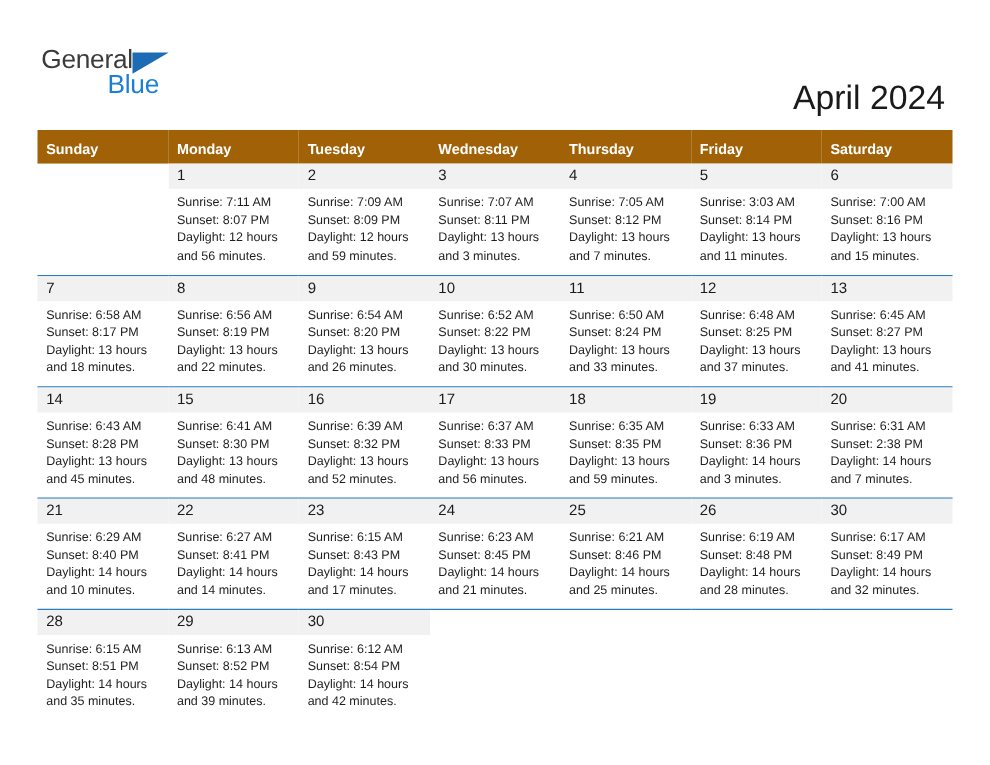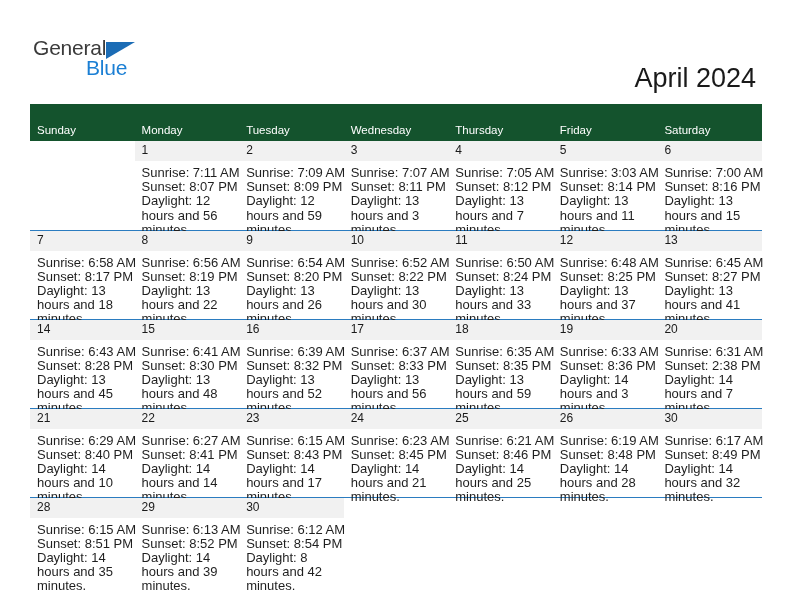--- a/index.html
+++ b/index.html
@@ -88,26 +88,26 @@
     position: absolute;
     left: 30px;
     top: 104px;
     width: 732px;
     border-collapse: collapse;
     table-layout: fixed;
   }
   .calendar col { width: 104.57px; }
 
   thead th {
-    background: #14532d;
+    background: #a16207;
     color: #ffffff;
     font-size: 11.5px;
-    font-weight: normal;
+    font-weight: bold;
     text-align: left;
-    padding: 19px 0 5px 7px;
+    padding: 9px 0 5px 7px;
     height: 13px;
     border: none;
   }
 
   tbody tr.week {
     height: 89px;
   }
   tbody td {
     vertical-align: top;
     padding: 0;
@@ -129,21 +129,21 @@
     font-size: 12px;
     color: #1a1a1a;
     padding: 2px 0 3px 7px;
     height: 15px;
     line-height: 15px;
     box-sizing: content-box;
   }
 
   .info {
     padding: 5px 4px 0 7px;
-    font-size: 13px;
+    font-size: 10px;
     line-height: 14.2px;
     color: #1f1f1f;
   }
   .info div { white-space: nowrap; }
   .info .daylight-wrap { white-space: normal; }
 </style>
 </head>
 <body>
 
 <div class="page">
@@ -482,21 +482,21 @@
                 <div class="daylight-wrap">Daylight: 14 hours and 39 minutes.</div>
               </div>
             </div>
           </td>
           <td>
             <div class="cell filled">
               <div class="daynum">30</div>
               <div class="info">
                 <div>Sunrise: 6:12 AM</div>
                 <div>Sunset: 8:54 PM</div>
-                <div class="daylight-wrap">Daylight: 8 hours and 42 minutes.</div>
+                <div class="daylight-wrap">Daylight: 14 hours and 42 minutes.</div>
               </div>
             </div>
           </td>
           <td>
             <div class="cell empty"></div>
           </td>
           <td>
             <div class="cell empty"></div>
           </td>
           <td>

